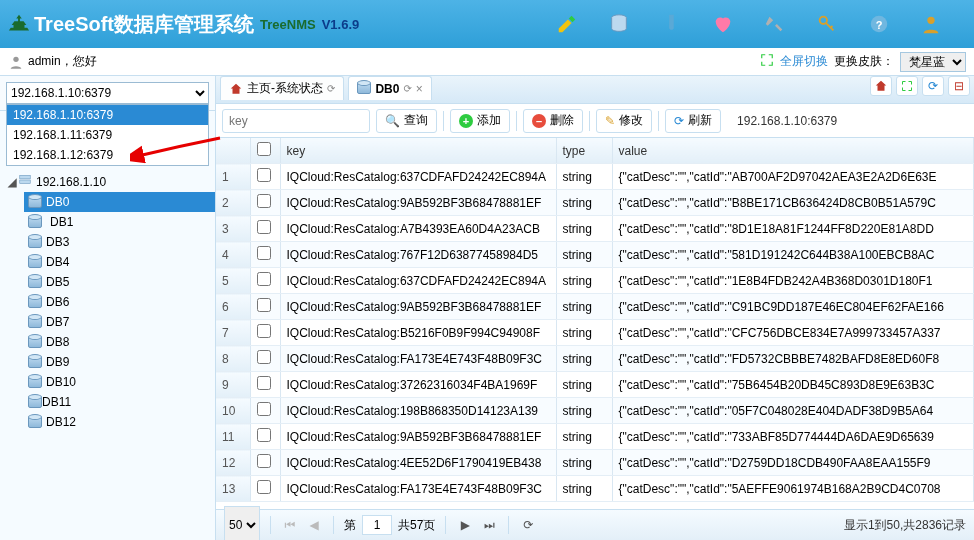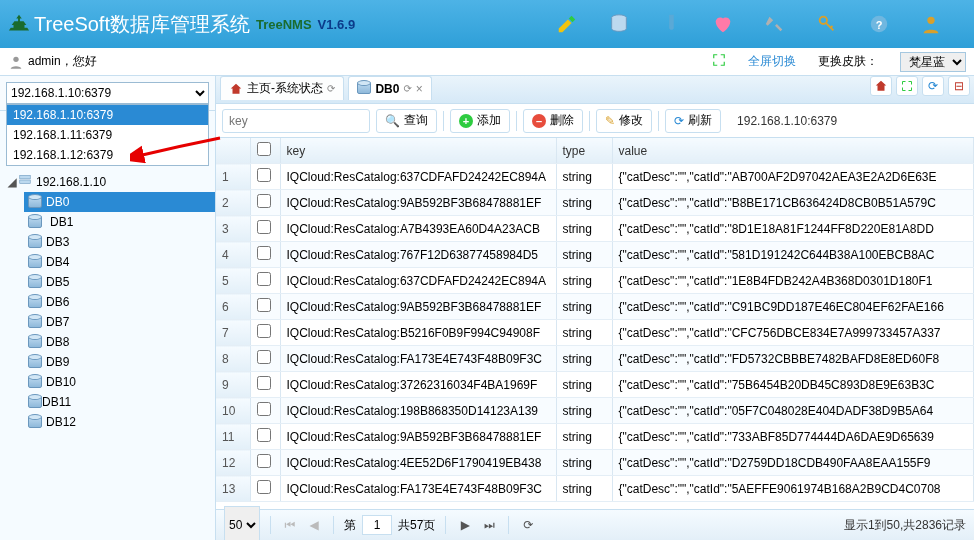--- a/index.html
+++ b/index.html
@@ -1,26 +1,26 @@
 <!DOCTYPE html>
 <html><head>
 <meta charset="utf-8">
 <style>
 *{box-sizing:border-box;margin:0;padding:0;font-family:"Microsoft YaHei",Arial,sans-serif;font-size:12px}
 body{width:974px;height:540px;overflow:hidden;background:#fff;position:relative}
 .header{height:48px;background:linear-gradient(#4db3e6,#2e9fd8);display:flex;align-items:center;color:#fff;padding:0 8px}
 .logo-tree{width:22px;height:22px;margin-right:4px;display:flex;align-items:center;color:#1a6b2e}
-.logo-title{font-size:20px;font-weight:normal;color:#fff}
+.logo-title{font-size:20px;font-weight:bold;color:#fff}
 .logo-sub{font-size:13px;color:#1a6b2e;margin-left:6px;font-weight:bold}
 .logo-ver{font-size:13px;color:#0b3c8a;margin-left:6px;font-weight:bold}
 .header-tools{margin-left:auto;display:flex;gap:18px;padding-right:18px}
 .header-tools .tbtn{width:34px;height:34px;border-radius:4px;display:flex;align-items:center;justify-content:center;cursor:pointer}
 .userbar{height:28px;border-bottom:1px solid #c7dff0;display:flex;align-items:center;padding:0 8px;background:#fff}
 .userbar .user-icon{width:16px;height:16px;margin-right:4px;color:#888}
-.userbar-right{margin-left:auto;display:flex;align-items:center;gap:22px}
+.userbar-right{margin-left:auto;display:flex;align-items:center;gap:6px}
 .skin-select{border:1px solid #a6c8e0;height:20px;font-size:12px;padding:0 4px}
 .layout{display:flex;height:calc(540px - 48px - 28px)}
 .sidebar{width:216px;border-right:1px solid #c7dff0;background:#f5fbff;display:flex;flex-direction:column;position:relative}
 .side-title{height:28px;background:linear-gradient(#eaf4fb,#d6e9f7);border-bottom:1px solid #c7dff0;display:flex;align-items:center;padding:0 6px;color:#333}
 .side-title span.t{margin-left:4px}
 .side-title .coll{margin-left:auto;font-size:10px;color:#666;cursor:pointer}
 .combo{position:relative;padding:6px;border-bottom:1px solid #c7dff0;background:#f7fbfe}
 .combo select{width:100%;height:22px;border:1px solid #9bbbd3;background:#fff}
 .combo .dropdown{position:absolute;left:6px;top:28px;width:calc(100% - 12px);background:#fff;border:1px solid #9bbbd3;z-index:10}
 .combo .dropdown div{padding:3px 6px;cursor:pointer}

